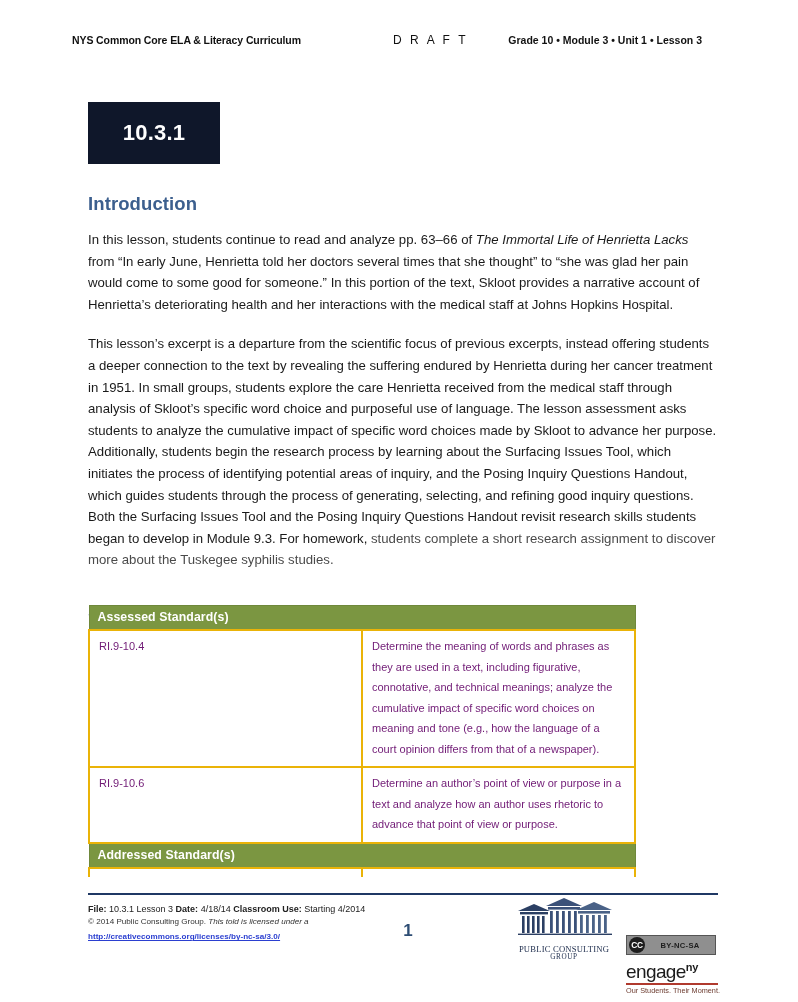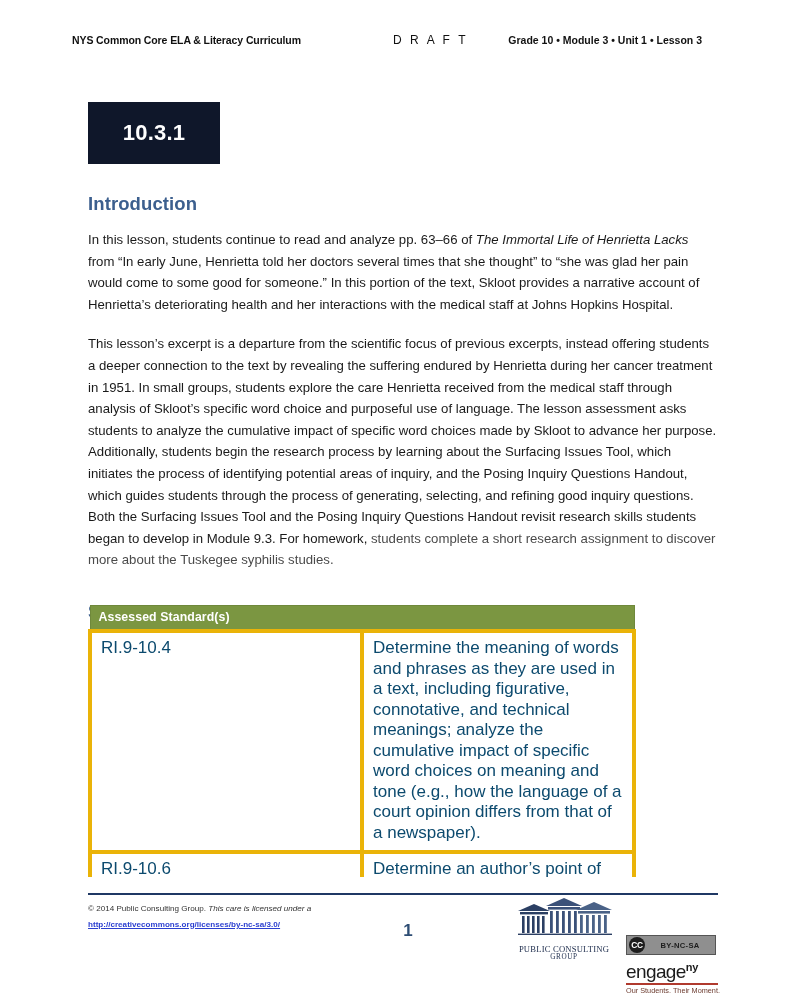--- a/index.html
+++ b/index.html
@@ -126,26 +126,26 @@
     background: #7b9641;
     color: #ffffff;
     font-size: 12.3px;
     font-weight: bold;
     text-align: left;
     padding: 4px 8px 5px 8px;
     border: 1px solid #6f883b;
     letter-spacing: 0.1px;
   }
   table.standards td {
-    border: 4px solid #eab308;
-    font-size: 17px;
+    border: 2px solid #eab308;
+    font-size: 11px;
     line-height: 20.5px;
     padding: 5px 9px 7px 9px;
     vertical-align: top;
-    color: #0c4a6e;
+    color: #701a75;
   }
   table.standards td.code-col {
     width: 95px;
     white-space: nowrap;
   }
 
   
   .table-clip {
     position: absolute;
     top: 605px;
@@ -342,22 +342,30 @@
           </td>
         </tr>
       </tbody>
     </table>
   </div>
 
   <div class="footer-rule"></div>
 
   <div class="footer">
     <div class="footer-left">
+      <div class="line1">
+        <b>File:</b>
+        <span>10.3.1 Lesson 3</span>
+        <b>Date:</b>
+        <span>4/18/14</span>
+        <b>Classroom Use:</b>
+        <span>Starting 4/2014</span>
+      </div>
       <div class="lic">
-        <span>© 2014 Public Consulting Group. </span><i>This care is licensed under a</i>
+        <span>© 2014 Public Consulting Group. </span><i>This told is licensed under a</i>
       </div>
       <a class="lic-link" href="#">http://creativecommons.org/licenses/by-nc-sa/3.0/</a>
     </div>
 
     <div class="page-number">1</div>
 
     <div class="footer-logos">
 
       <div class="pcg-logo">
         <svg width="104" height="44" viewBox="0 0 104 44">

